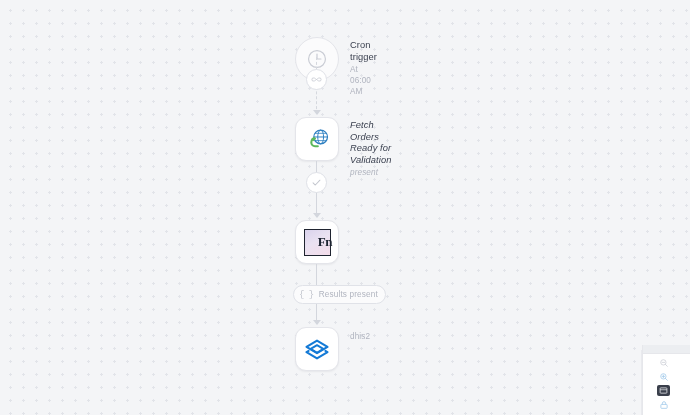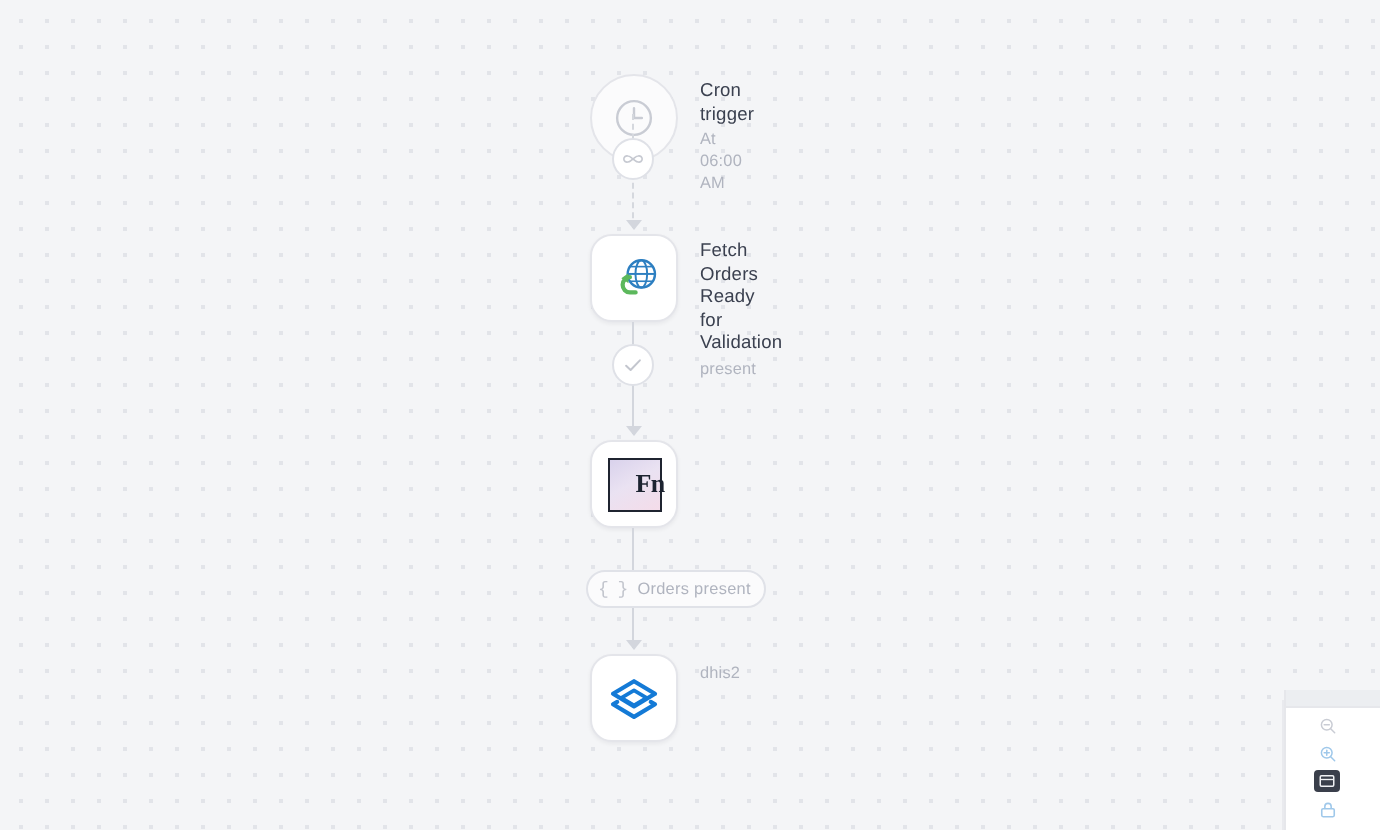--- a/index.html
+++ b/index.html
@@ -240,21 +240,21 @@
     <div class="conn dashed" style="top:57px; height:57px;">
       <div class="line"></div>
       <div class="arrow"></div>
       <div class="badge-circle" style="top:12px; left:-10px;">
         <svg width="13" height="13" viewBox="0 0 24 24">
           <path d="M7.2 9.2a2.9 2.9 0 1 0 0 5.6c2 0 2.9-1.6 4.8-2.8 1.9-1.2 2.8-2.8 4.8-2.8a2.9 2.9 0 1 1 0 5.6c-2 0-2.9-1.6-4.8-2.8C10.1 10.8 9.2 9.2 7.2 9.2z" fill="none" stroke="#c6c9d1" stroke-width="1.5"></path>
         </svg>
       </div>
     </div>
 
-    <div class="node-row" style="top:117px;">
+    <div class="node-row" style="top:117px;font-style:italic;">
       <div class="step-box">
         <svg width="26" height="26" viewBox="0 0 32 32">
           <circle cx="20.5" cy="13.5" r="8.4" fill="none" stroke="#2d7fc1" stroke-width="1.5"></circle>
           <ellipse cx="20.5" cy="13.5" rx="3.6" ry="8.4" fill="none" stroke="#2d7fc1" stroke-width="1.2"></ellipse>
           <line x1="12.1" y1="13.5" x2="28.9" y2="13.5" stroke="#2d7fc1" stroke-width="1.2"></line>
           <line x1="13.4" y1="9" x2="27.6" y2="9" stroke="#2d7fc1" stroke-width="1"></line>
           <line x1="13.4" y1="18" x2="27.6" y2="18" stroke="#2d7fc1" stroke-width="1"></line>
           <path d="M13.5 15.5 C11 15.5 9 17.6 9 20.2 C9 22.8 11 24.9 13.5 24.9 L17 24.9" fill="none" stroke="#5cb85c" stroke-width="2.6" stroke-linecap="round"></path>
           <path d="M12.5 13 L8.2 16.2 L12.6 19.2 Z" fill="#5cb85c"></path>
         </svg>
@@ -281,21 +281,21 @@
           <span>Fn</span>
         </div>
       </div>
     </div>
 
     <div class="conn" style="top:264px; height:60px;">
       <div class="line"></div>
       <div class="arrow"></div>
       <div class="badge-pill" style="top:21px; left:-23px;">
         <span class="brace">{&nbsp;}</span>
-        <span class="pill-label">Orders present</span>
+        <span class="pill-label">Results present</span>
       </div>
     </div>
 
     <div class="node-row" style="top:327px;">
       <div class="step-box">
         <svg width="28" height="28" viewBox="0 0 32 32">
           <path d="M16 6.4 L28 13.6 L16 20.8 L4 13.6 Z" fill="none" stroke="#147ad6" stroke-width="2.4" stroke-linejoin="round"></path>
           <path d="M16 11.6 L23.2 15.9 L16 20.2 L8.8 15.9 Z" fill="none" stroke="#147ad6" stroke-width="2.1" stroke-linejoin="round"></path>
           <path d="M6.4 18.2 L4 19.6 L16 26.8 L28 19.6 L25.6 18.2" fill="none" stroke="#147ad6" stroke-width="2.4" stroke-linejoin="round" stroke-linecap="round"></path>
         </svg>

